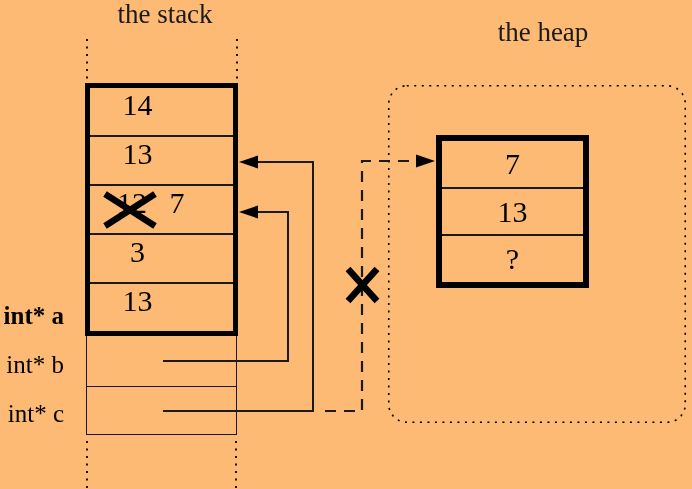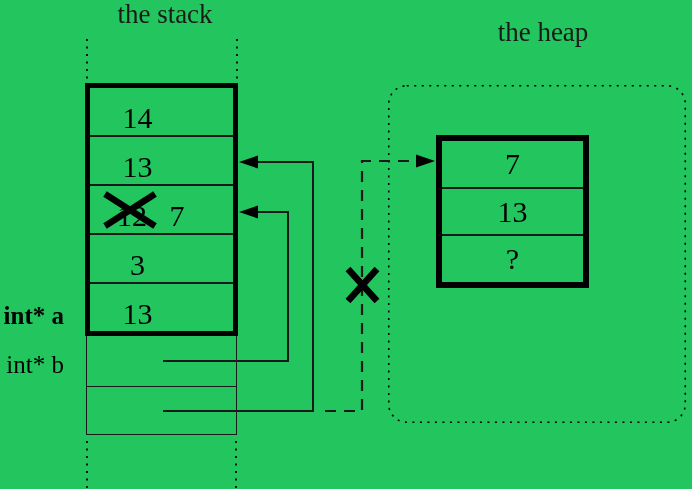--- a/index.html
+++ b/index.html
@@ -1,39 +1,39 @@
 <!DOCTYPE html>
 <html><head>
 <meta charset="utf-8">
 <style>
   html,body{margin:0;padding:0;background:#ffffff;}
   .canvas{
     position:relative;
     width:692px;height:489px;
-    background:#22c55e;
+    background:#fdba74;
     font-family:"Liberation Serif","DejaVu Serif",serif;
     color:#000;
     overflow:hidden;
   }
   .title{
     position:absolute;top:0;width:220px;
     font-size:27px;line-height:28px;text-align:center;
     color:#1a1a1a;
   }
   .stack-title{left:55px;}
   .heap-title{left:433px;margin-top:18px;}
 
   
   .stack-box{
     position:absolute;left:85px;top:83px;width:153px;height:253px;
     box-sizing:border-box;border:5px solid #000;
     display:flex;flex-direction:column;
   }
   .stack-cell{
-    flex:1;display:flex;align-items:flex-end;
+    flex:1;display:flex;align-items:flex-start;
     border-bottom:2px solid #1a1a1a;
     font-size:30px;
   }
   .stack-cell:last-child{border-bottom:none;}
   .stack-cell .num{display:inline-block;width:95px;text-align:center;}
   .stack-cell.replaced{padding-left:23px;}
   .stack-cell.replaced .oldnum{display:inline-block;width:38px;text-align:center;}
   .stack-cell.replaced .newnum{display:inline-block;margin-left:16px;width:20px;text-align:center;}
 
   
@@ -97,20 +97,21 @@
     <div class="stack-cell">
       <span class="num">13</span>
     </div>
   </div>
 
   <div class="slot slot-b"></div>
   <div class="slot slot-c"></div>
 
   <div class="var-label var-a">int* a</div>
   <div class="var-label var-b">int* b</div>
+  <div class="var-label var-c">int* c</div>
 
   <div class="heap-box">
     <div class="heap-cell">
       <span>7</span>
     </div>
     <div class="heap-cell">
       <span>13</span>
     </div>
     <div class="heap-cell">
       <span>?</span>

